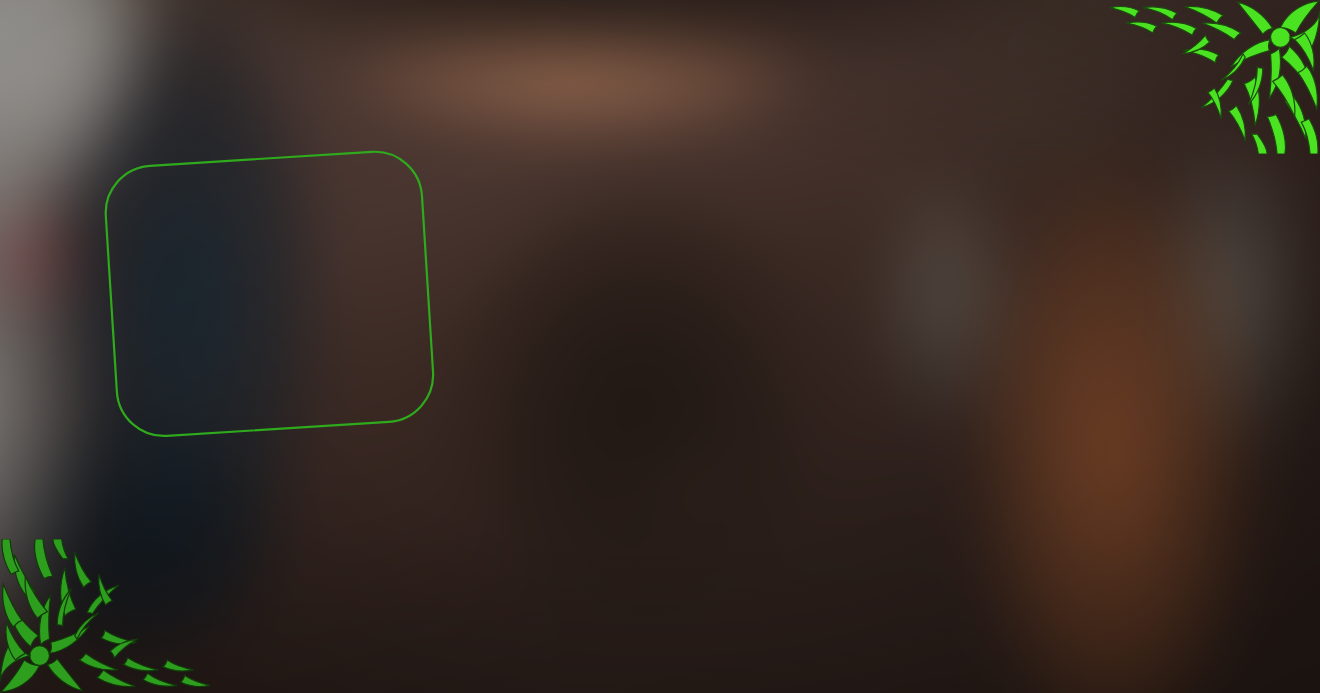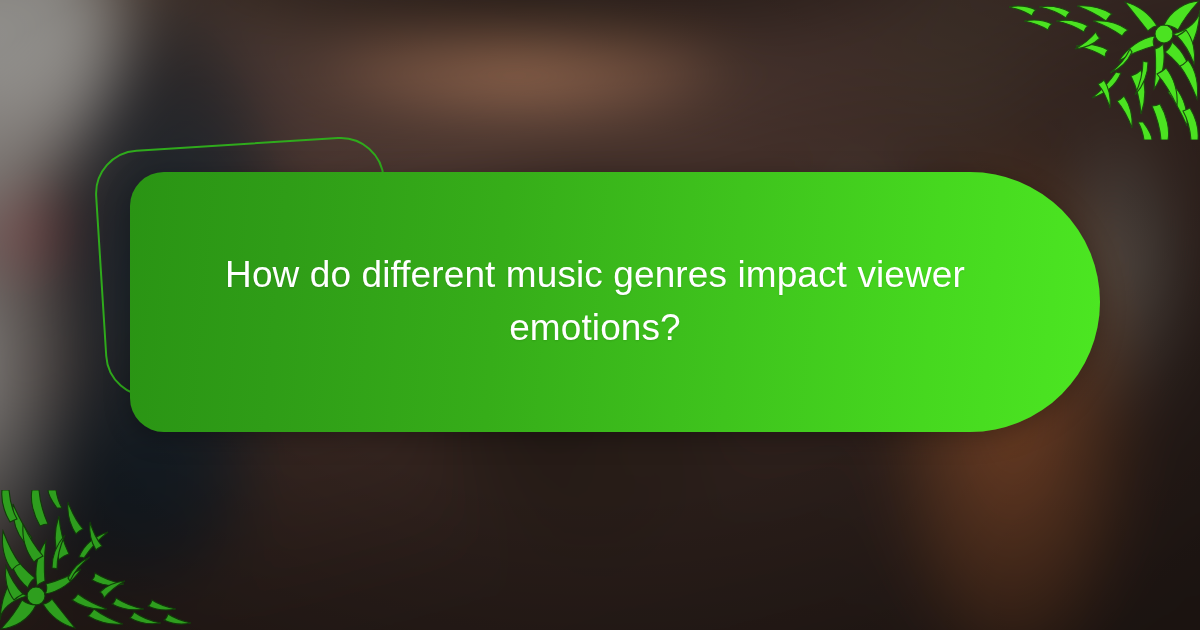--- a/index.html
+++ b/index.html
@@ -172,17 +172,14 @@
       <path d="M166 68 C174 78 178 92 177 106 C171 93 164 82 157 74 C161 72 164 70 166 68Z"></path>
       <path d="M143 122 C149 130 152 137 152 140 L144 140 C143 133 141 127 138 122 C140 122 142 122 143 122Z"></path>
       <path d="M124 96 C130 105 133 117 132 128 C128 117 123 108 117 101 C120 100 122 98 124 96Z"></path>
       <path d="M104 80 C109 88 111 98 110 108 C107 98 103 90 98 84 C100 83 102 82 104 80Z"></path>
       <path d="M190 108 C196 118 199 130 198 140 L191 140 C190 128 187 118 183 111 C186 110 188 109 190 108Z"></path>
     </g>
   </svg>
 
   <div class="ghost-card"></div>
 
-  <div class="quote-card">
-    <div class="quote-text">How do different music genres impact viewer emotions?</div>
-  </div>
 
 </div>
 
 </body></html>

